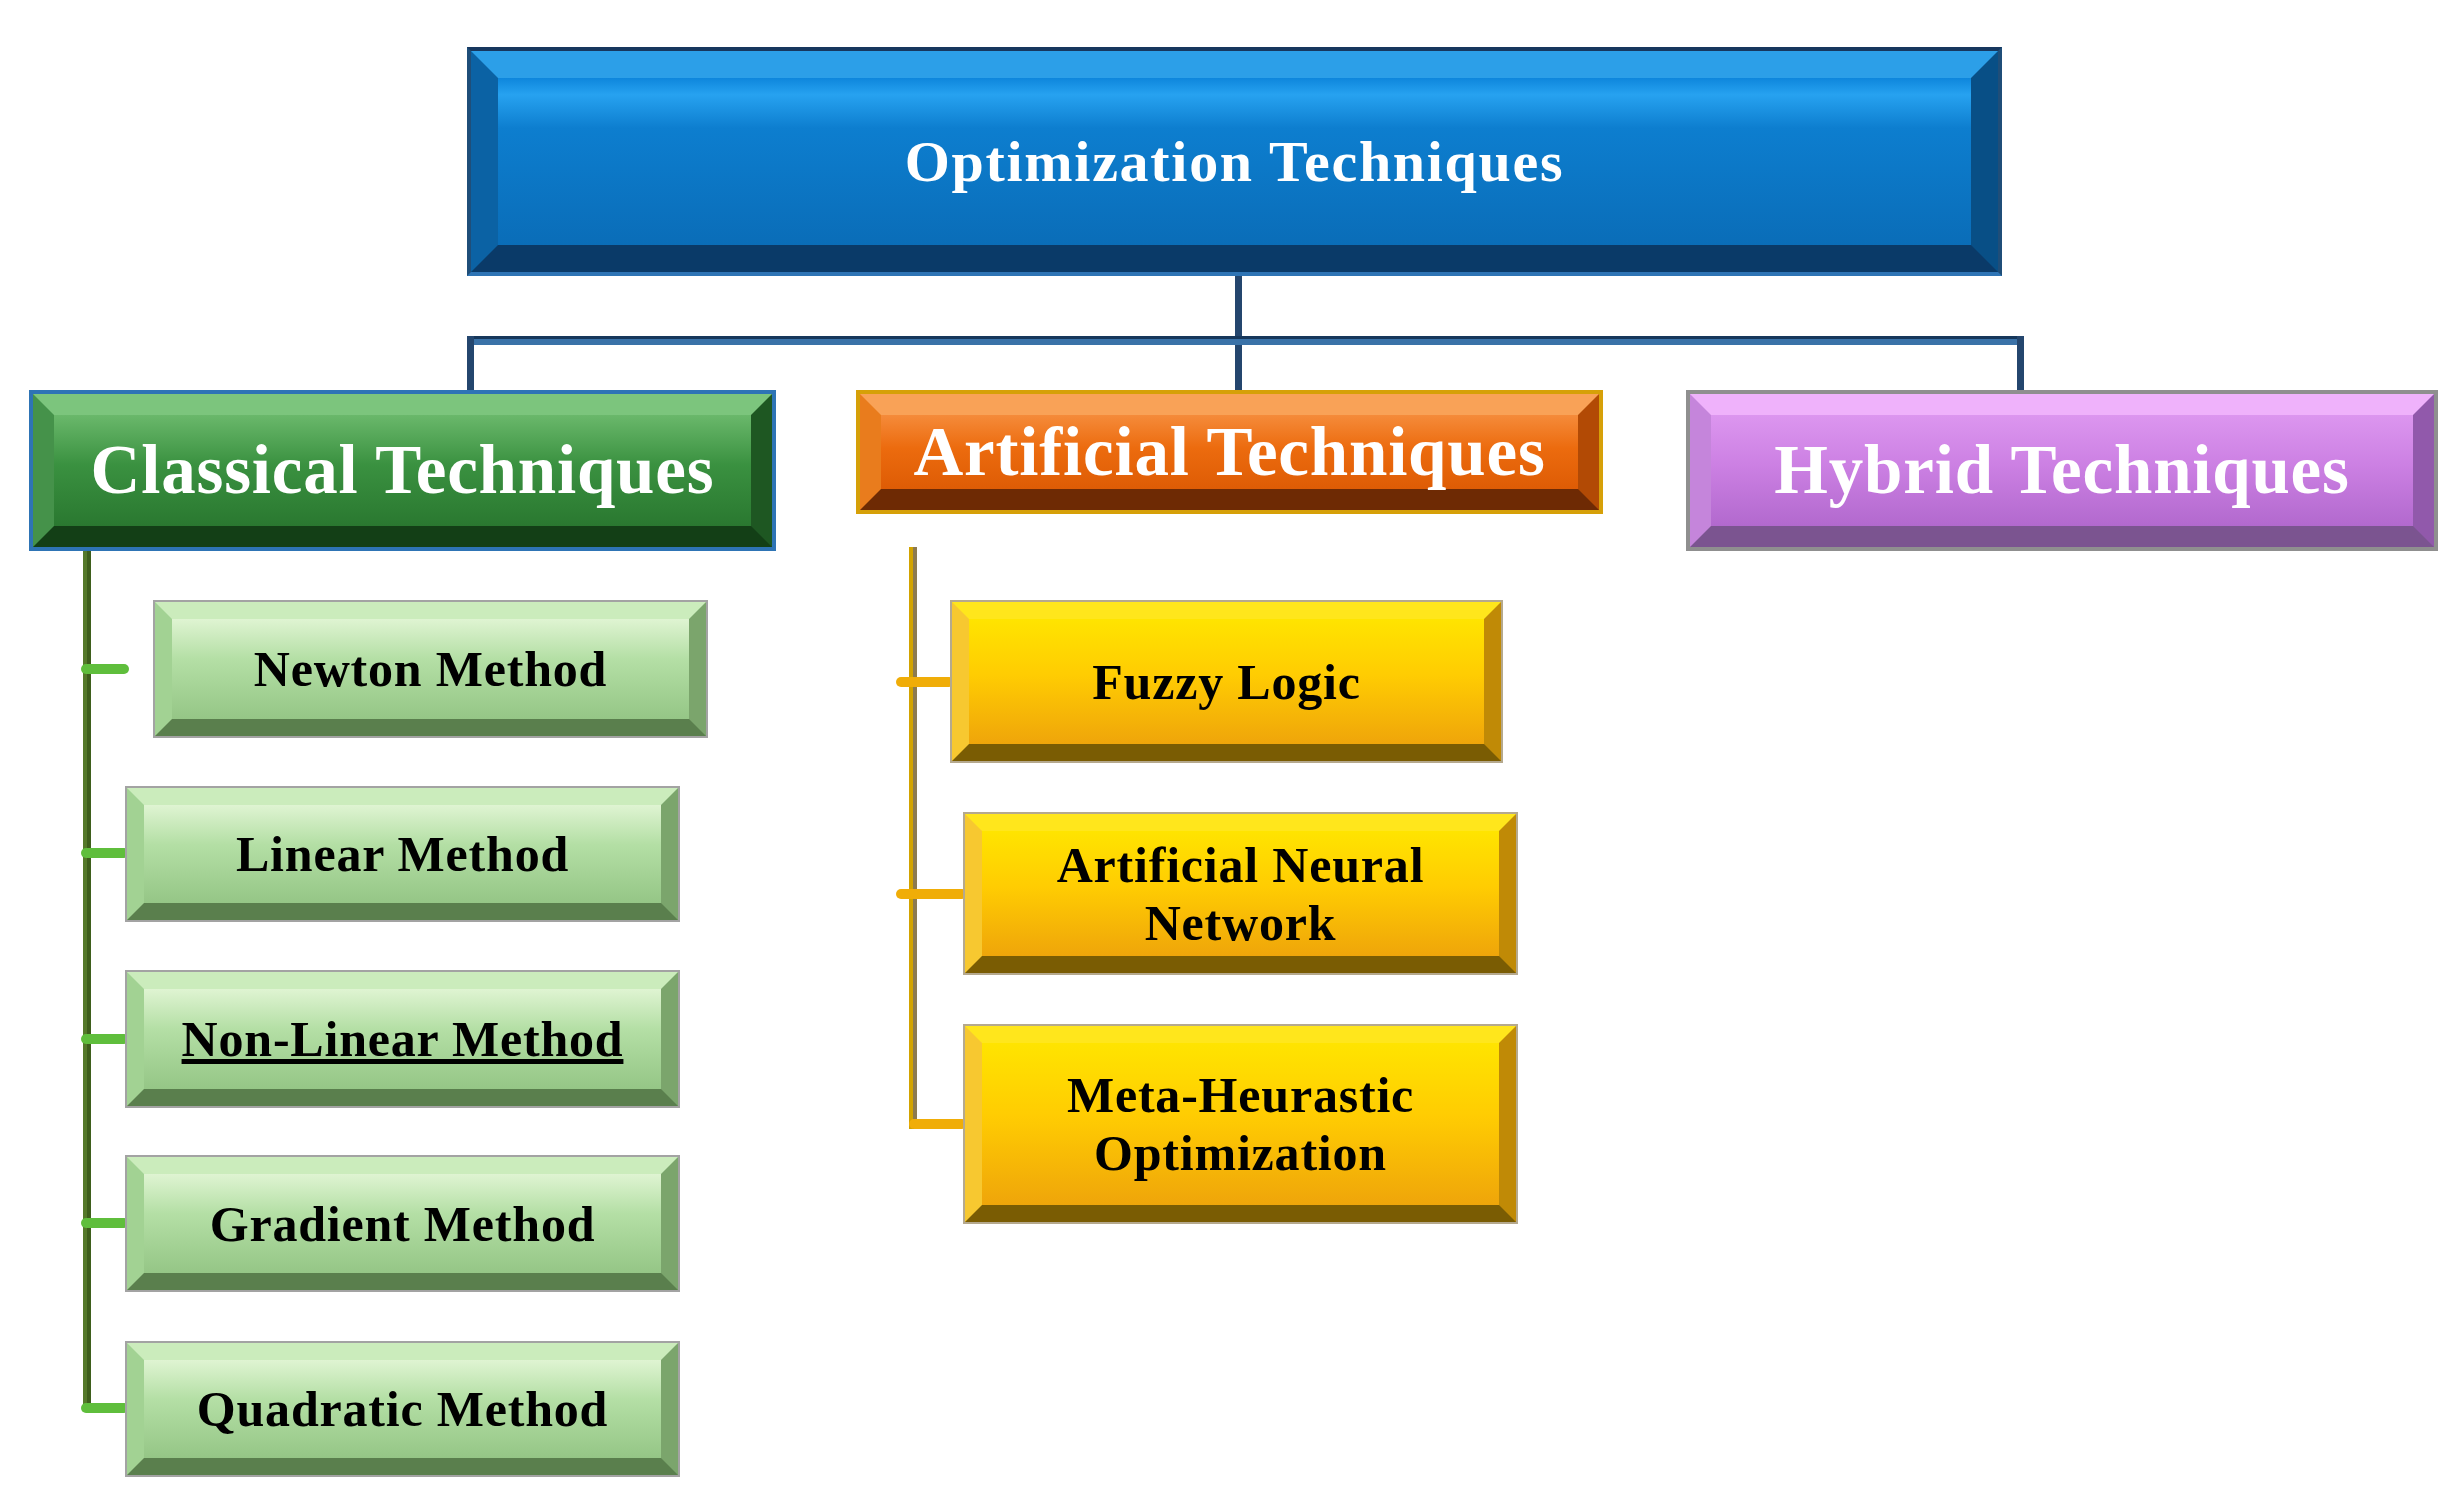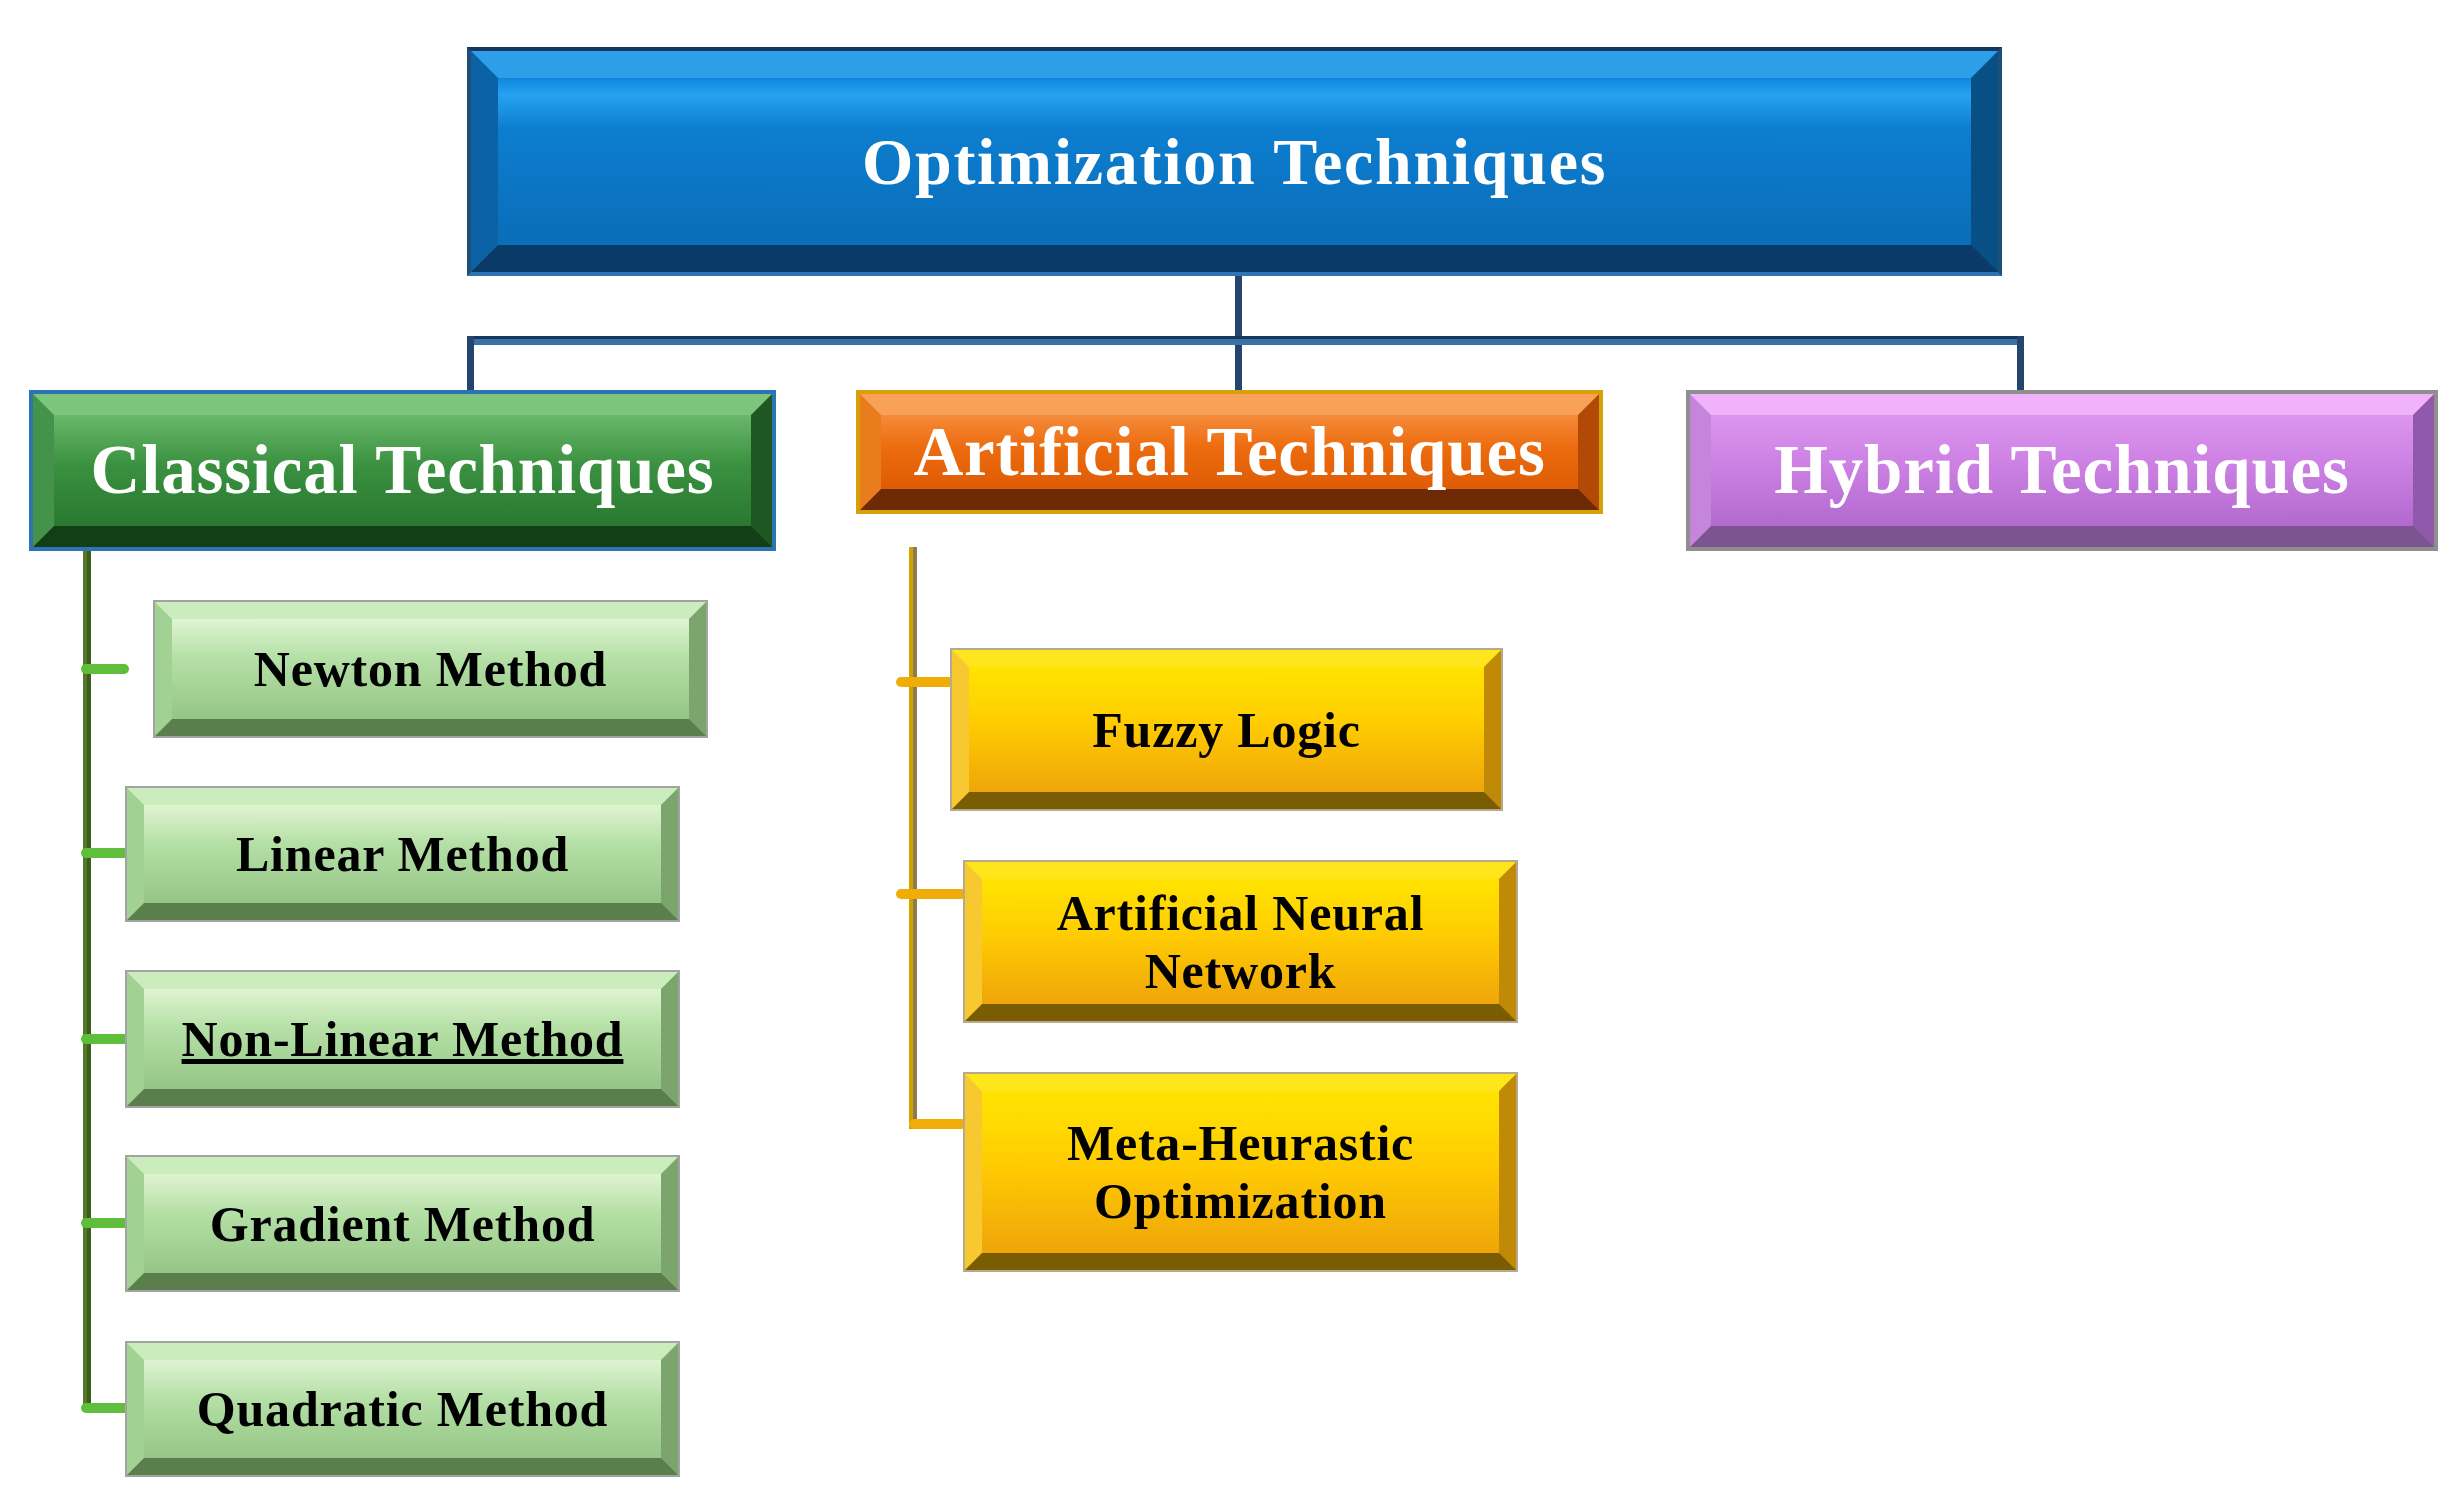--- a/index.html
+++ b/index.html
@@ -30,21 +30,21 @@
     position:relative;z-index:2;text-align:center;font-weight:bold;
     letter-spacing:0.8px;white-space:pre-line;
   }
   
   .n-root{border-width:4.2px;border-color:#17375E #1F4E79 #2E74B5 #1F4E79;background:#0B79CD;}
   .n-root .bevel{
     border-width:27px;
     border-color:#2C9FE8 #084F86 #0A3A68 #0B62A4;
     background:linear-gradient(180deg,#0E86DC 0%,#27A2F0 10%,#0D7ECF 30%,#0A6DB8 100%);
   }
-  .n-root .label{font-size:66px;letter-spacing:1.7px;color:#ffffff;}
+  .n-root .label{font-size:58px;letter-spacing:1.7px;color:#ffffff;}
   
   .branch .bevel{border-width:21.6px;}
   .branch .label{font-size:69px;color:#ffffff;}
   .n-classical{border-width:4.2px;border-color:#2E74B5;background:#2F8132;}
   .n-classical .bevel{
     border-color:#7CC57D #1E5722 #133F16 #45924A;
     background:linear-gradient(180deg,#6AB86B 0%,#3A9140 45%,#2A7830 100%);
   }
   .n-artificial{border-width:4.2px;border-color:#D6A008;background:#E8650D;}
   .n-artificial .bevel{
@@ -57,21 +57,21 @@
     background:linear-gradient(180deg,#DC96EF 0%,#CC80E3 45%,#B269CE 100%);
   }
   
   .child .bevel{border-width:17.5px;}
   .child .label{font-size:50px;line-height:1.16;color:#000000;}
   .g-child{border-width:2.5px;border-color:#A3A3A3;background:#A9D79A;}
   .g-child .bevel{
     border-color:#CBECBC #7BA56C #5A7F4D #A2D293;
     background:linear-gradient(180deg,#DFF4D2 0%,#B4DFA5 40%,#95C686 100%);
   }
-  .y-child{border-width:2.5px;border-color:#B5A98E;background:#86efac;margin-top:48px;}
+  .y-child{border-width:2.5px;border-color:#B5A98E;background:#86efac;}
   .y-child .bevel{
     border-color:#FFE61C #C08A06 #7A5C03 #F7C830;
     background:linear-gradient(180deg,#FFE400 0%,#FFCC02 45%,#EFA50A 100%);
   }
 </style>
 </head>
 <body>
 
 <div class="canvas">
 

